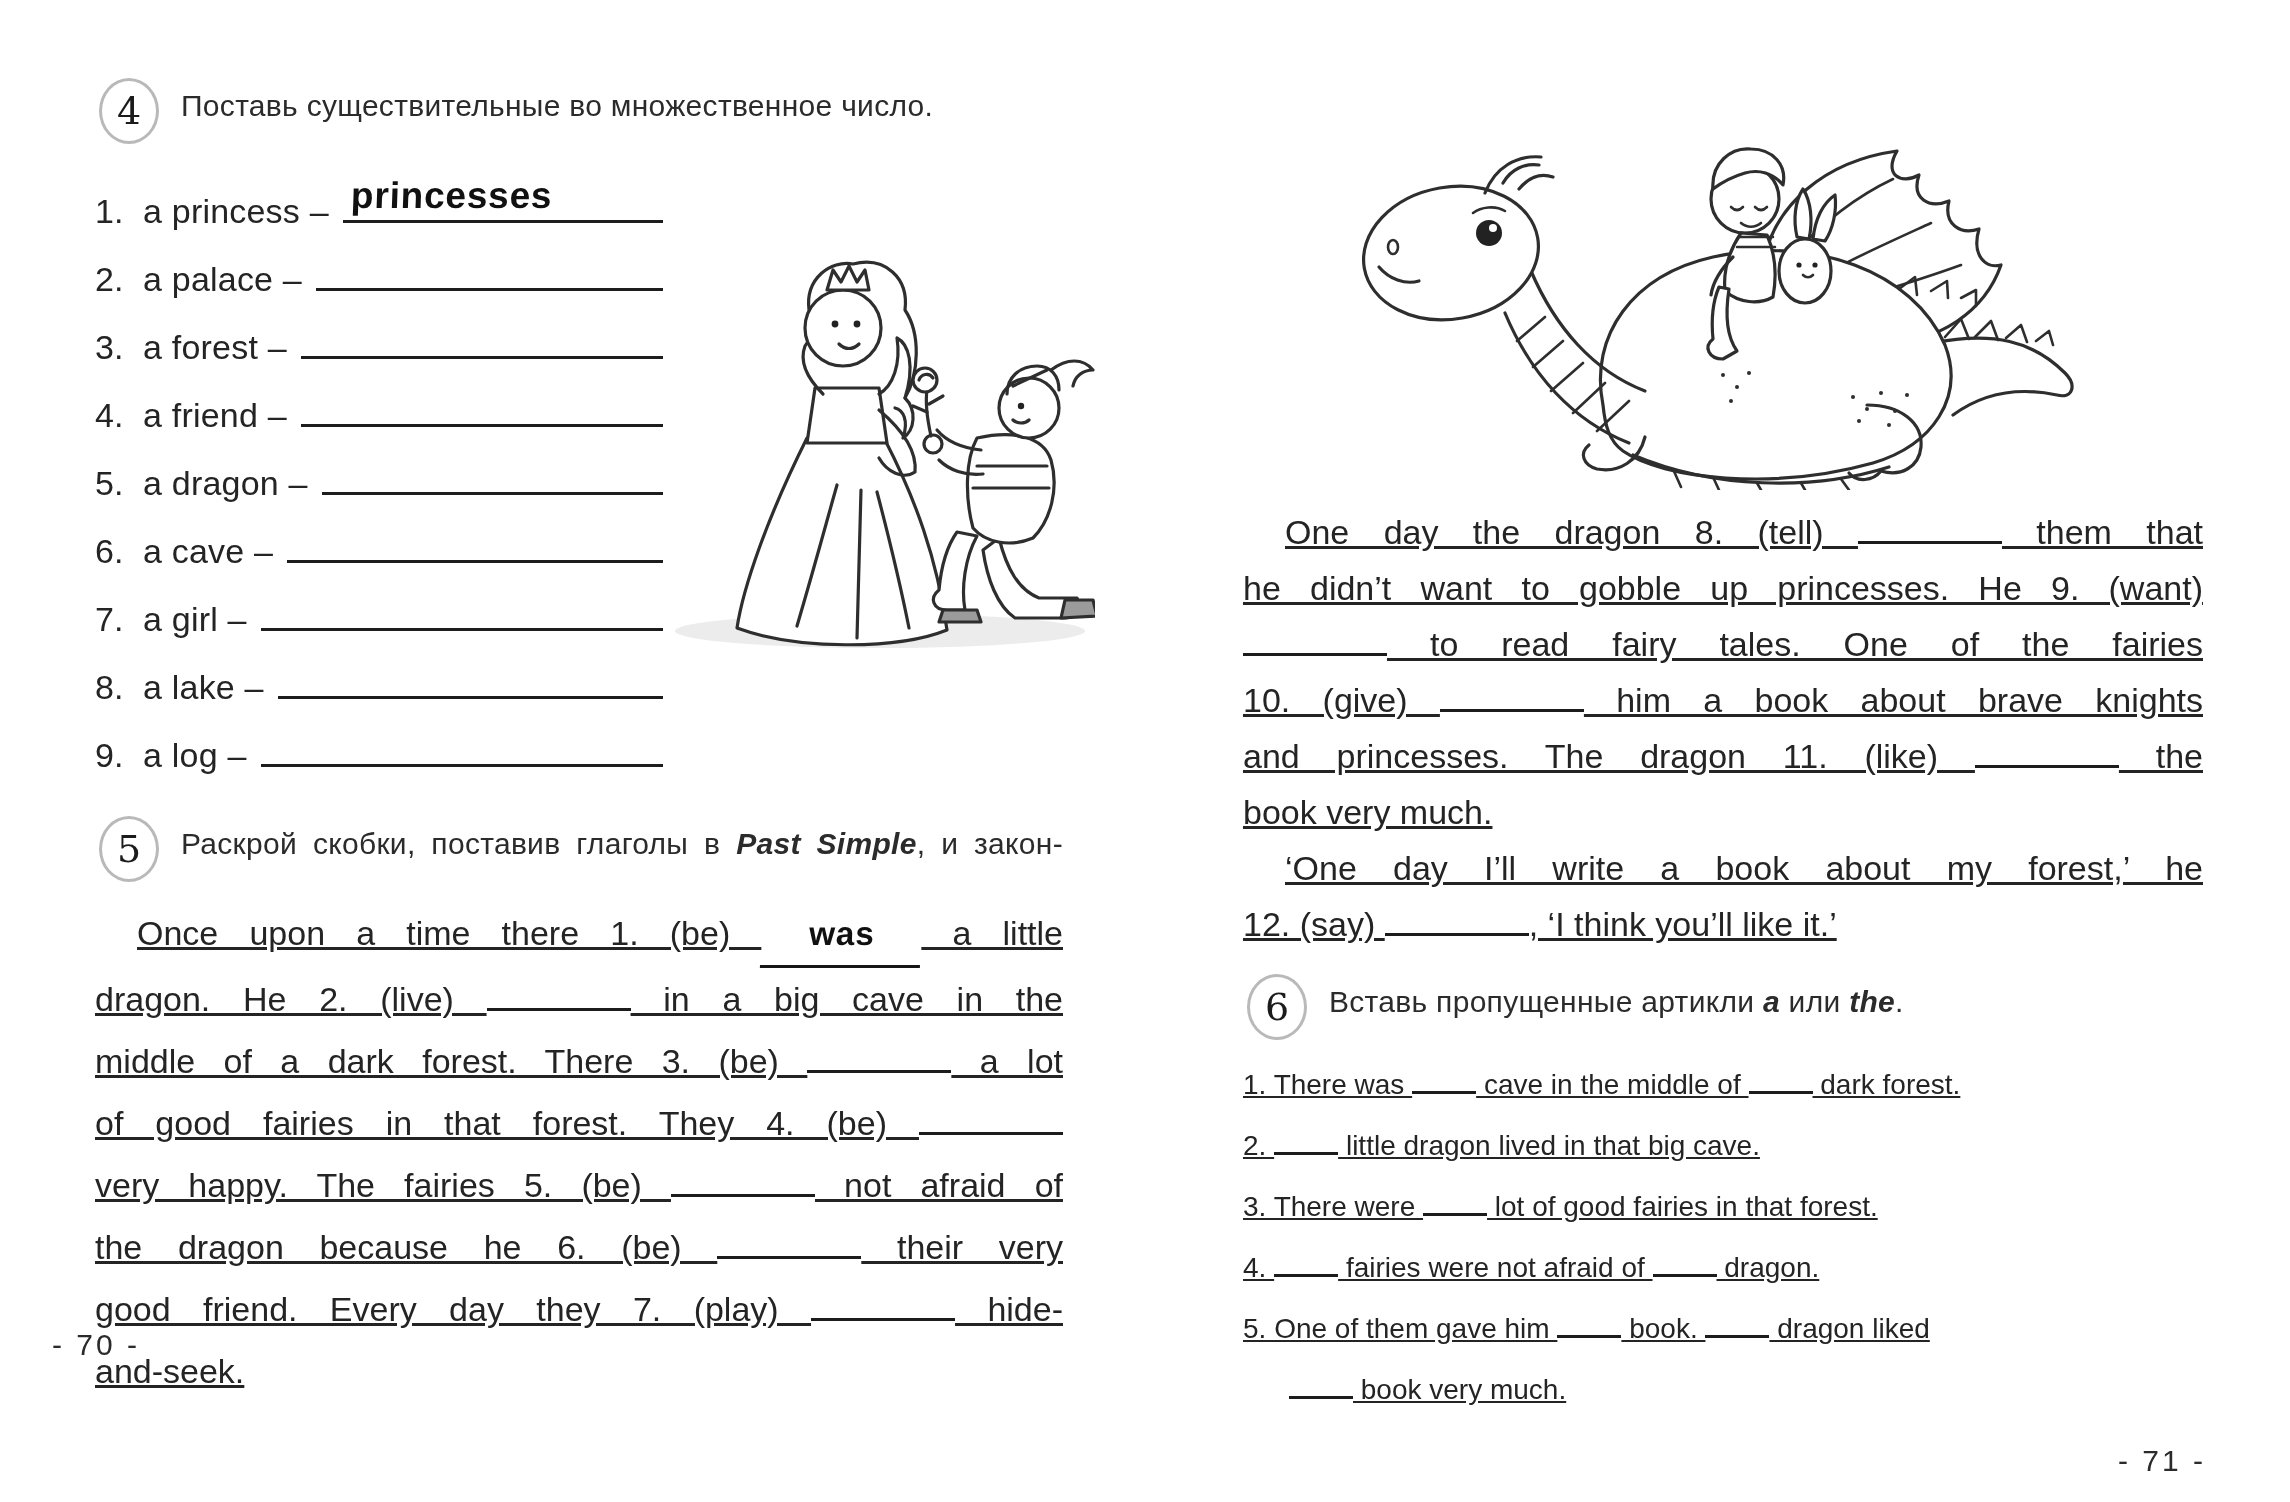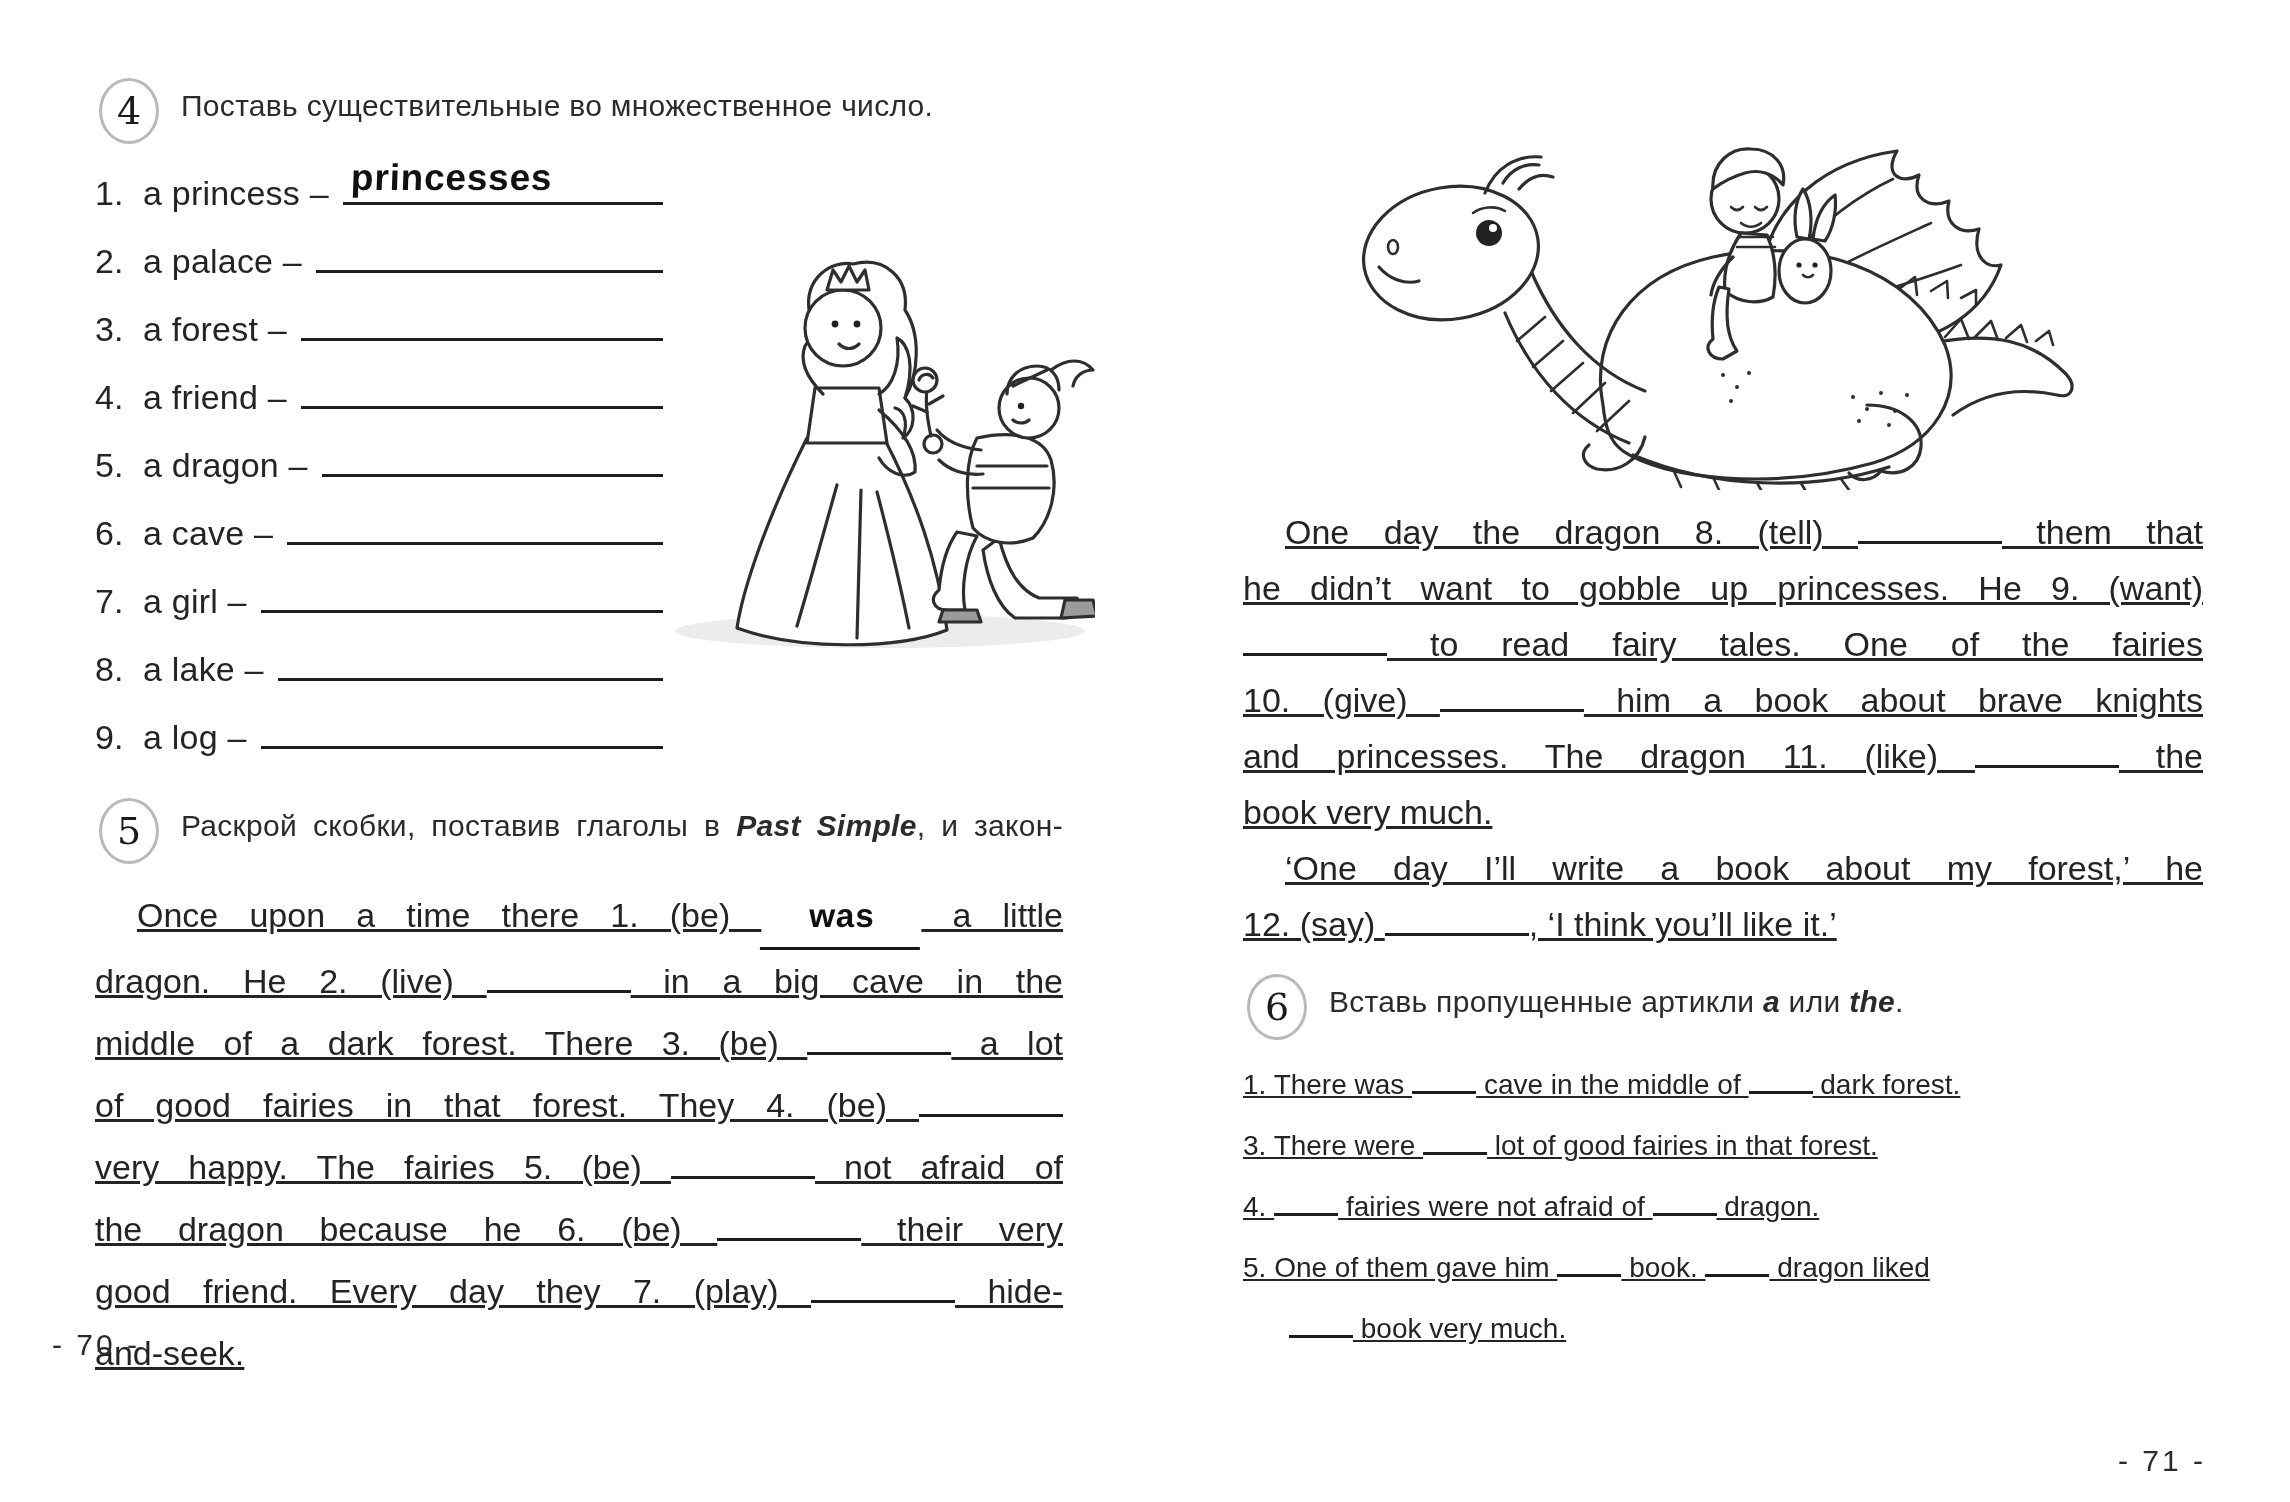--- a/index.html
+++ b/index.html
@@ -16,21 +16,21 @@
   .circle{
     width:54px;height:60px;border:3px solid #b9b9b9;border-radius:50%;
     display:flex;align-items:center;justify-content:center;flex:none;
     font-family:"DejaVu Serif",serif;font-size:38px;color:#1b1b1b;margin-left:4px;
   }
   .ex-instr{font-size:30px;line-height:42px;letter-spacing:.3px;padding-top:7px;flex:1;color:#2b2b2b;}
   .ex-instr .line{line-height:42px;}
   b{font-weight:700;font-style:italic;}
 
   
-  .ex4-list{width:568px;margin-top:18px;}
+  .ex4-list{width:568px;margin-top:36px;}
   .ex4-row{display:flex;align-items:baseline;height:68px;font-size:34px;}
   .ex4-label{white-space:pre;letter-spacing:.2px;}
   .ex4-blank{flex:1;margin-left:14px;height:40px;border-bottom:3px solid #1d1d1d;position:relative;}
   .ans-fill{
     position:absolute;left:8px;bottom:3px;font-weight:700;font-size:37px;
     letter-spacing:.8px;color:#111;transform:skewX(-2deg);white-space:nowrap;
   }
 
   
   .story{font-size:34px;text-decoration:underline;}
@@ -277,20 +277,21 @@
     <div class="circle">
       <span>6</span>
     </div>
     <div class="ex-instr">
         <div class="line">Вставь пропущенные артикли <b>a</b> или <b>the</b>.</div>
       </div>
   </div>
 
   <div class="story" id="ex6-items">
       <div class="line">1. There was <span class="blank" style="width: 64px;"></span> cave in the middle of <span class="blank" style="width: 64px;"></span> dark forest.</div>
+      <div class="line">2. <span class="blank" style="width: 64px;"></span> little dragon lived in that big cave.</div>
       <div class="line">3. There were <span class="blank" style="width: 64px;"></span> lot of good fairies in that forest.</div>
       <div class="line">4. <span class="blank" style="width: 64px;"></span> fairies were not afraid of <span class="blank" style="width: 64px;"></span> dragon.</div>
       <div class="line">5. One of them gave him <span class="blank" style="width: 64px;"></span> book. <span class="blank" style="width: 64px;"></span> dragon liked</div>
       <div class="line ind"><span class="blank" style="width: 64px;"></span> book very much.</div>
     </div>
 </div>
 
 <div class="pagenum" id="pnL">- 70 -</div>
 <div class="pagenum" id="pnR">- 71 -</div>
 

